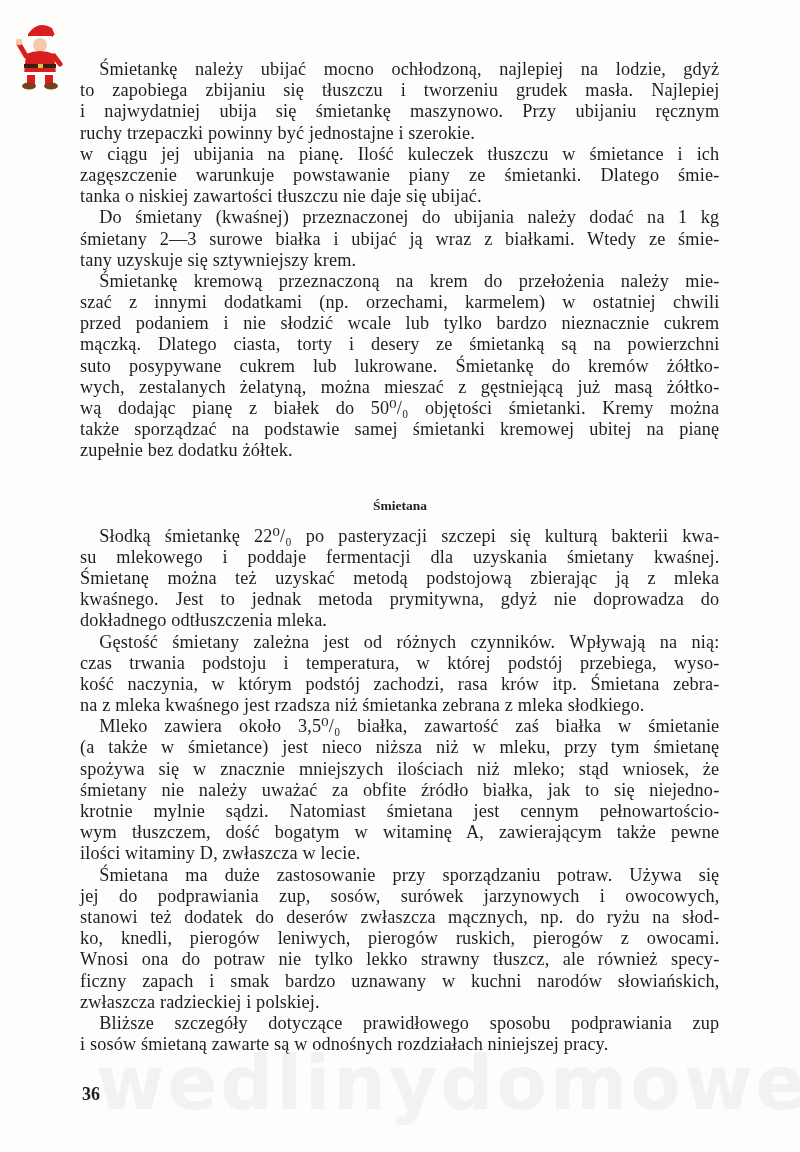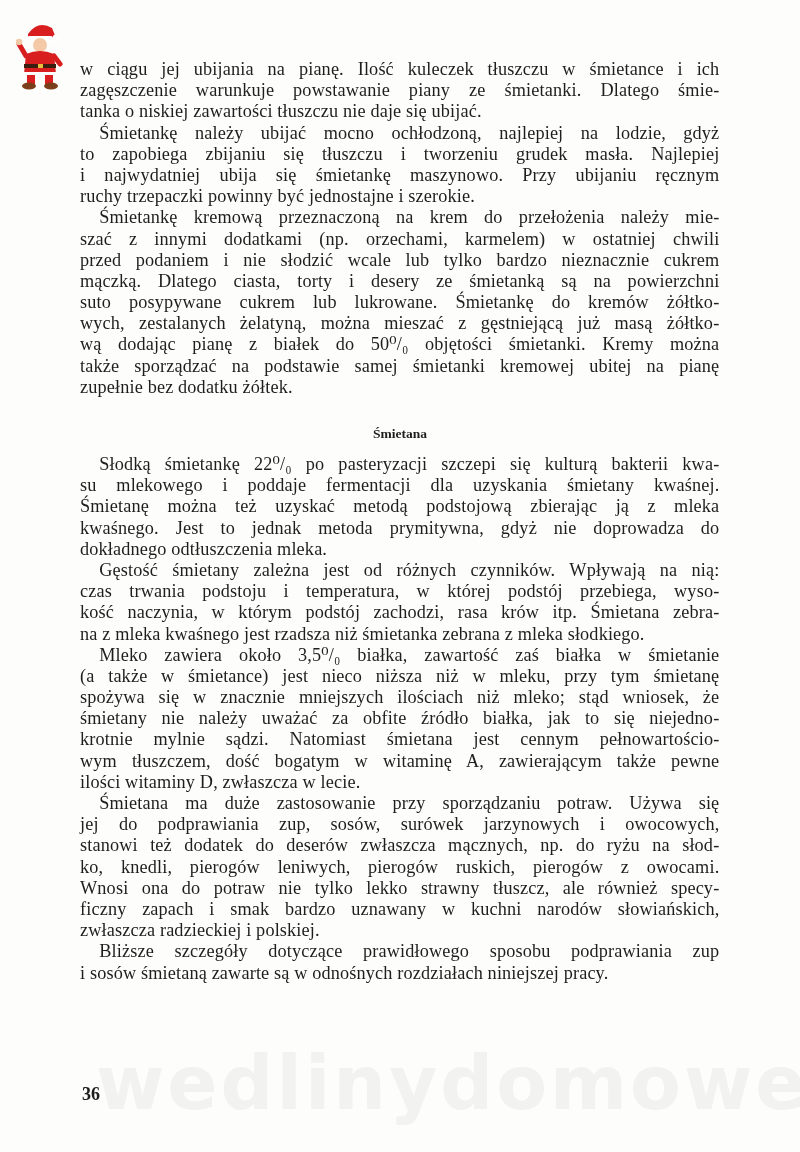--- a/index.html
+++ b/index.html
@@ -13,21 +13,21 @@
     font-family: "Liberation Serif", "DejaVu Serif", serif;
     font-size: 19px; line-height: 21.2px; height: 21.2px;
     white-space: nowrap; text-align: justify; text-align-last: justify;
     letter-spacing: 0.15px; transform: scaleX(0.96); transform-origin: left center; width: 666px;
   }
   .line.last { text-align-last: left; }
   .line.indent { padding-left: 20px; width: 646px; }
   .heading {
     text-align: center; font-weight: bold; font-size: 13.5px;
     font-family: "Liberation Serif", "DejaVu Serif", serif;
-    margin: 28px 0 10px 0; height: 18px; line-height: 18px;
+    margin: 36px 0 10px 0; height: 18px; line-height: 18px;
   }
   .page-number {
     position: absolute; left: 82px; top: 1084px; font-weight: bold; font-size: 18px;
     font-family: "Liberation Serif", "DejaVu Serif", serif;
   }
   .watermark {
     position: absolute; left: 96px; top: 1040px; font-size: 74px; font-weight: bold;
     color: rgba(220,220,220,0.35); letter-spacing: 3px;
     font-family: "DejaVu Sans", "Liberation Sans", sans-serif; pointer-events: none;
   }
@@ -52,29 +52,34 @@
     <rect x="15" y="55" width="8" height="9" fill="#d81e1e"></rect>
     <rect x="33" y="55" width="8" height="9" fill="#d81e1e"></rect>
     <ellipse cx="17" cy="66" rx="7" ry="3.5" fill="#7a3f1a"></ellipse>
     <ellipse cx="39" cy="66" rx="7" ry="3.5" fill="#7a3f1a"></ellipse>
   </svg>
 </div>
 
 <div class="page">
   <div id="section1">
       <div>
+        <div class="line indent">Śmietankę należy ubijać mocno ochłodzoną, najlepiej na lodzie, gdyż</div>
+        <div class="line">to zapobiega zbijaniu się tłuszczu i tworzeniu grudek masła. Najlepiej</div>
+        <div class="line">i najwydatniej ubija się śmietankę maszynowo. Przy ubijaniu ręcznym</div>
+        <div class="line last">ruchy trzepaczki powinny być jednostajne i szerokie.</div>
+      </div>
+      <div>
         <div class="line">w ciągu jej ubijania na pianę. Ilość kuleczek tłuszczu w śmietance i ich</div>
         <div class="line">zagęszczenie warunkuje powstawanie piany ze śmietanki. Dlatego śmie-</div>
         <div class="line last">tanka o niskiej zawartości tłuszczu nie daje się ubijać.</div>
       </div>
       <div>
-        <div class="line indent">Śmietankę należy ubijać mocno ochłodzoną, najlepiej na lodzie, gdyż</div>
-        <div class="line">to zapobiega zbijaniu się tłuszczu i tworzeniu grudek masła. Najlepiej</div>
-        <div class="line">i najwydatniej ubija się śmietankę maszynowo. Przy ubijaniu ręcznym</div>
-        <div class="line last">ruchy trzepaczki powinny być jednostajne i szerokie.</div>
+        <div class="line indent">Do śmietany (kwaśnej) przeznaczonej do ubijania należy dodać na 1 kg</div>
+        <div class="line">śmietany 2—3 surowe białka i ubijać ją wraz z białkami. Wtedy ze śmie-</div>
+        <div class="line last">tany uzyskuje się sztywniejszy krem.</div>
       </div>
       <div>
         <div class="line indent">Śmietankę kremową przeznaczoną na krem do przełożenia należy mie-</div>
         <div class="line">szać z innymi dodatkami (np. orzechami, karmelem) w ostatniej chwili</div>
         <div class="line">przed podaniem i nie słodzić wcale lub tylko bardzo nieznacznie cukrem</div>
         <div class="line">mączką. Dlatego ciasta, torty i desery ze śmietanką są na powierzchni</div>
         <div class="line">suto posypywane cukrem lub lukrowane. Śmietankę do kremów żółtko-</div>
         <div class="line">wych, zestalanych żelatyną, można mieszać z gęstniejącą już masą żółtko-</div>
         <div class="line">wą dodając pianę z białek do 50⁰/₀ objętości śmietanki. Kremy można</div>
         <div class="line">także sporządzać na podstawie samej śmietanki kremowej ubitej na pianę</div>

